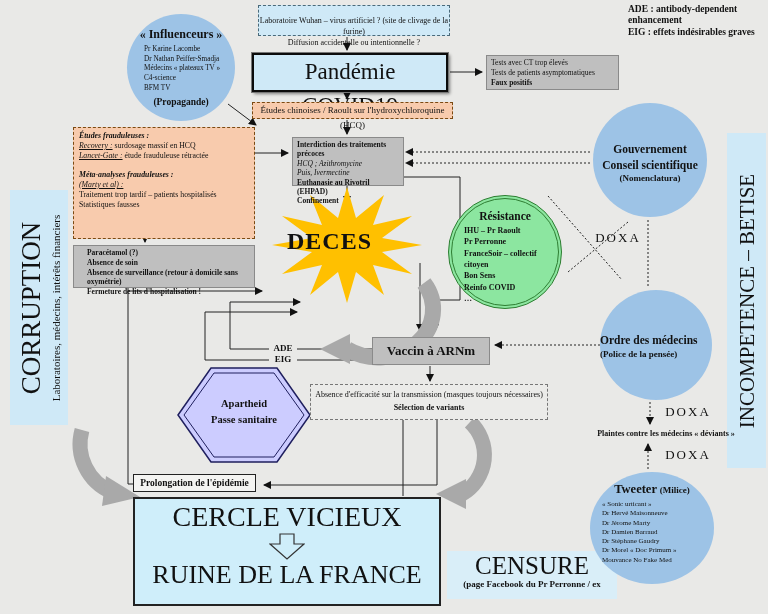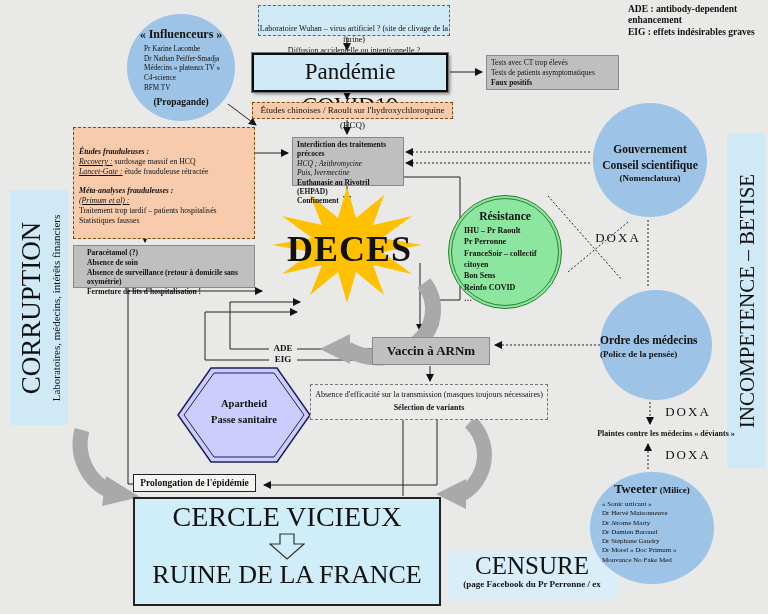--- a/index.html
+++ b/index.html
@@ -12,26 +12,26 @@
   .overlay{position:absolute;left:0;top:0;z-index:1;}
   .node{position:absolute;z-index:2;box-sizing:border-box;}
   .txt{position:absolute;z-index:3;box-sizing:border-box;}
 
   
   .bluebox{background:#cfe9f7;}
   .orangebox{background:#f8cbad;border:1px dashed #7b4a12;}
   .graybox{background:#bfbfbf;border:1px solid #8a8a8a;}
   .dashedblue{border:1px dashed #4a6a7a;}
 
-  .wuhan{left:258px;top:5px;width:192px;height:31px;font-size:8px;line-height:1.35;text-align:center;padding-top:18px;}
+  .wuhan{left:258px;top:5px;width:192px;height:31px;font-size:8px;line-height:1.35;text-align:center;padding-top:10px;}
   .pandemie{left:252px;top:53px;width:196px;height:39px;border:2px solid #0b0b0b;outline:1px solid #777;
     box-shadow:2px 2px 3px rgba(0,0,0,.45);font-size:23px;text-align:center;line-height:34px;}
   .etudchin{left:252px;top:102px;width:201px;height:17px;font-size:9px;text-align:center;line-height:15px;}
   .tests{left:486px;top:55px;width:133px;height:35px;font-size:7.5px;line-height:1.3;padding:2px 4px;}
-  .fraud{left:73px;top:127px;width:182px;height:112px;font-size:7.8px;line-height:1.28;padding:19px 5px;}
+  .fraud{left:73px;top:127px;width:182px;height:112px;font-size:7.8px;line-height:1.28;padding:3px 5px;}
   .paracet{left:73px;top:245px;width:182px;height:43px;font-size:7.5px;font-weight:bold;line-height:1.3;padding:2px 13px;}
   .interd{left:292px;top:137px;width:112px;height:49px;font-size:7.5px;line-height:1.25;padding:2px 4px;}
   .vaccin{left:372px;top:337px;width:118px;height:28px;font-size:13px;font-weight:bold;text-align:center;line-height:26px;}
   .absence{left:310px;top:384px;width:238px;height:36px;border:1px dashed #777;font-size:8px;text-align:center;padding-top:5px;background:#ebebe9;}
   .prolong{left:133px;top:474px;width:123px;height:18px;background:#f4f4f2;border:1px solid #222;
     font-size:9.5px;font-weight:bold;text-align:center;line-height:16px;}
   .cercle{left:133px;top:497px;width:308px;height:109px;border:2px solid #222;display:flex;flex-direction:column;
     align-items:center;justify-content:flex-start;padding-top:2px;}
   .cercle .big1{font-size:28px;line-height:32px;}
   .cercle .big2{font-size:26px;line-height:30px;}
@@ -66,21 +66,21 @@
   .corrup{left:10px;top:190px;width:58px;height:235px;}
   .betise{left:727px;top:133px;width:39px;height:335px;}
   .vtext{position:absolute;white-space:nowrap;transform:translate(-50%,-50%) rotate(-90deg);}
 
   
   .lbl{font-weight:bold;font-size:9px;background:#e9e9e7;text-align:center;line-height:11px;}
   .doxa{font-size:13px;letter-spacing:2px;text-align:center;}
   .plaintes{font-size:8px;font-weight:bold;text-align:center;}
   .legend{left:628px;top:4px;width:140px;font-size:9.5px;font-weight:bold;line-height:1.2;}
 
-  .deces-txt{left:287px;top:228px;width:120px;text-align:left;font-size:36px;font-weight:bold;letter-spacing:1px;}
+  .deces-txt{left:287px;top:228px;width:120px;text-align:left;font-size:24px;font-weight:bold;letter-spacing:1px;}
   .hexa-txt{left:178px;top:396px;width:132px;text-align:center;font-size:10.5px;font-weight:bold;line-height:1.5;}
 
   .it{font-style:italic;}
   .itu{font-style:italic;text-decoration:underline;}
   .bit{font-weight:bold;font-style:italic;}
   .b{font-weight:bold;}
 </style>
 </head>
 <body>
 
@@ -181,21 +181,21 @@
     </div>
     <div class="f">(Propagande)</div>
   </div>
 
   <div class="node orangebox fraud">
     <div class="bit">Études frauduleuses :</div>
     <div><span class="itu">Recovery :</span><span> surdosage massif en HCQ</span></div>
     <div><span class="itu">Lancet-Gate :</span><span> étude frauduleuse rétractée</span></div>
     <div style="height:9px;"></div>
     <div class="bit">Méta-analyses frauduleuses :</div>
-    <div class="itu">(Primum et al) :</div>
+    <div class="itu">(Marty et al) :</div>
     <div>Traitement trop tardif – patients hospitalisés</div>
     <div>Statistiques fausses</div>
   </div>
 
   <div class="node vpanel corrup">
     <span class="vtext" style="left:21px;top:50%;font-size:27px;">CORRUPTION</span>
     <span class="vtext" style="left:46px;top:50%;font-size:11px;">Laboratoires, médecins, intérêts financiers</span>
   </div>
   <div class="node vpanel betise">
     <span class="vtext" style="left:50%;top:50%;font-size:21px;">INCOMPETENCE – BETISE</span>

